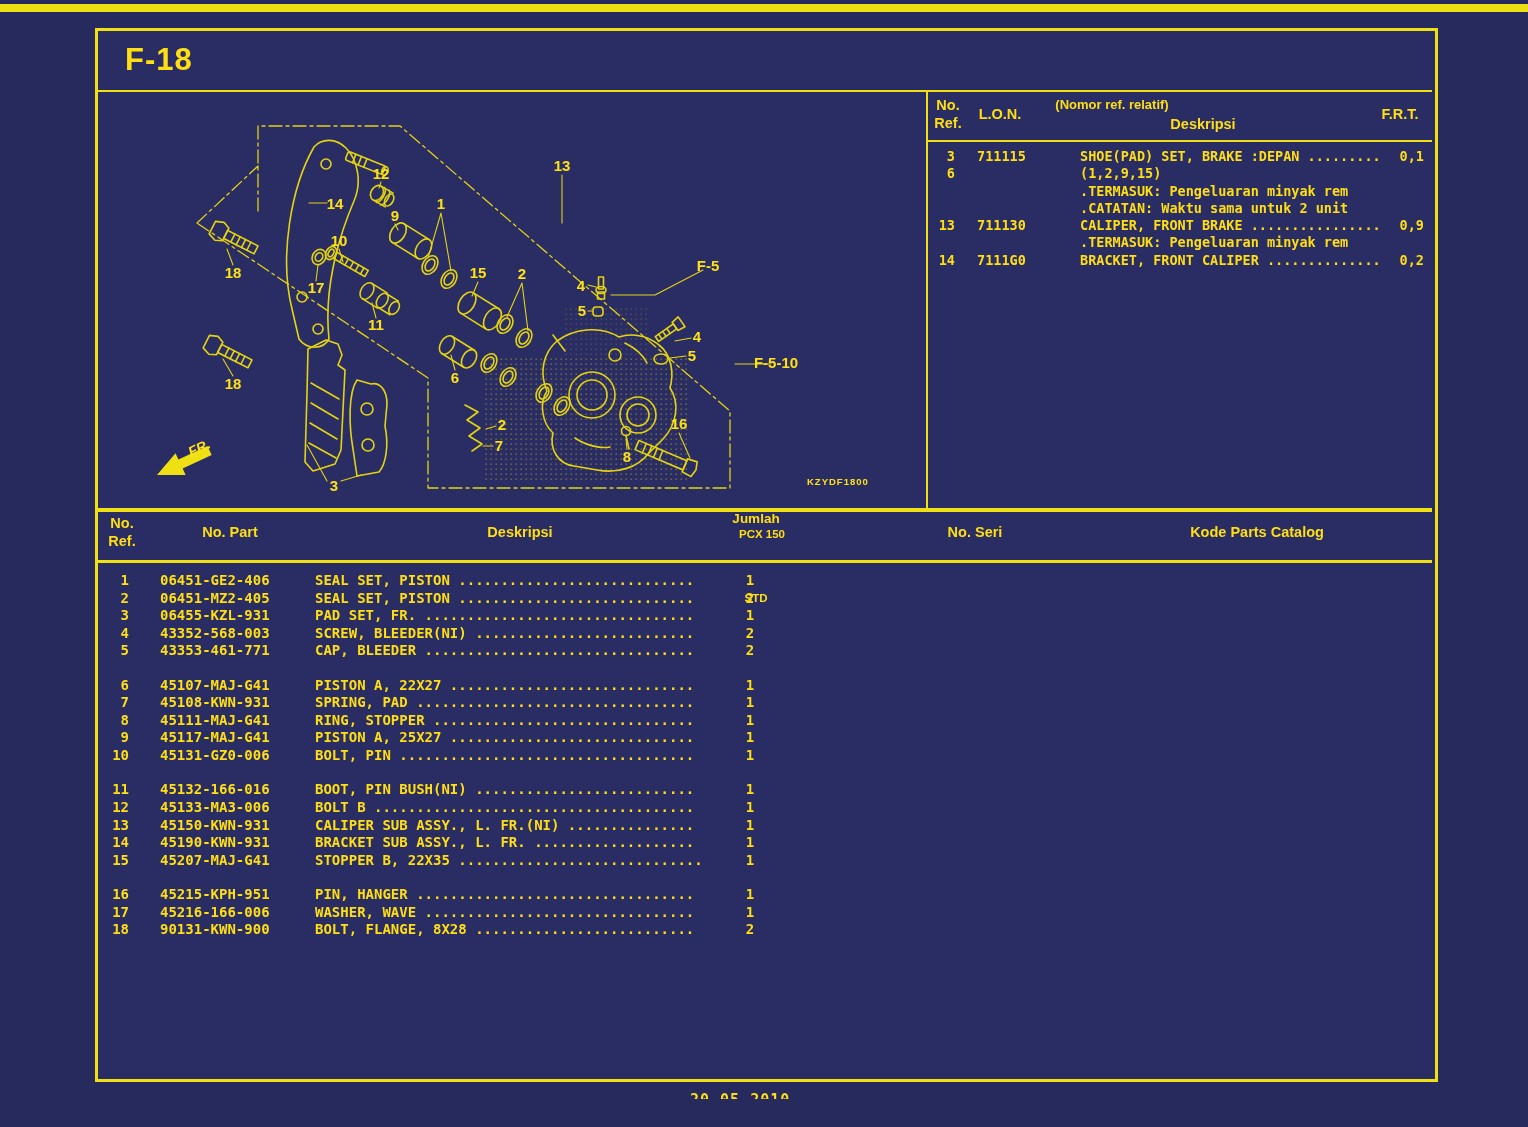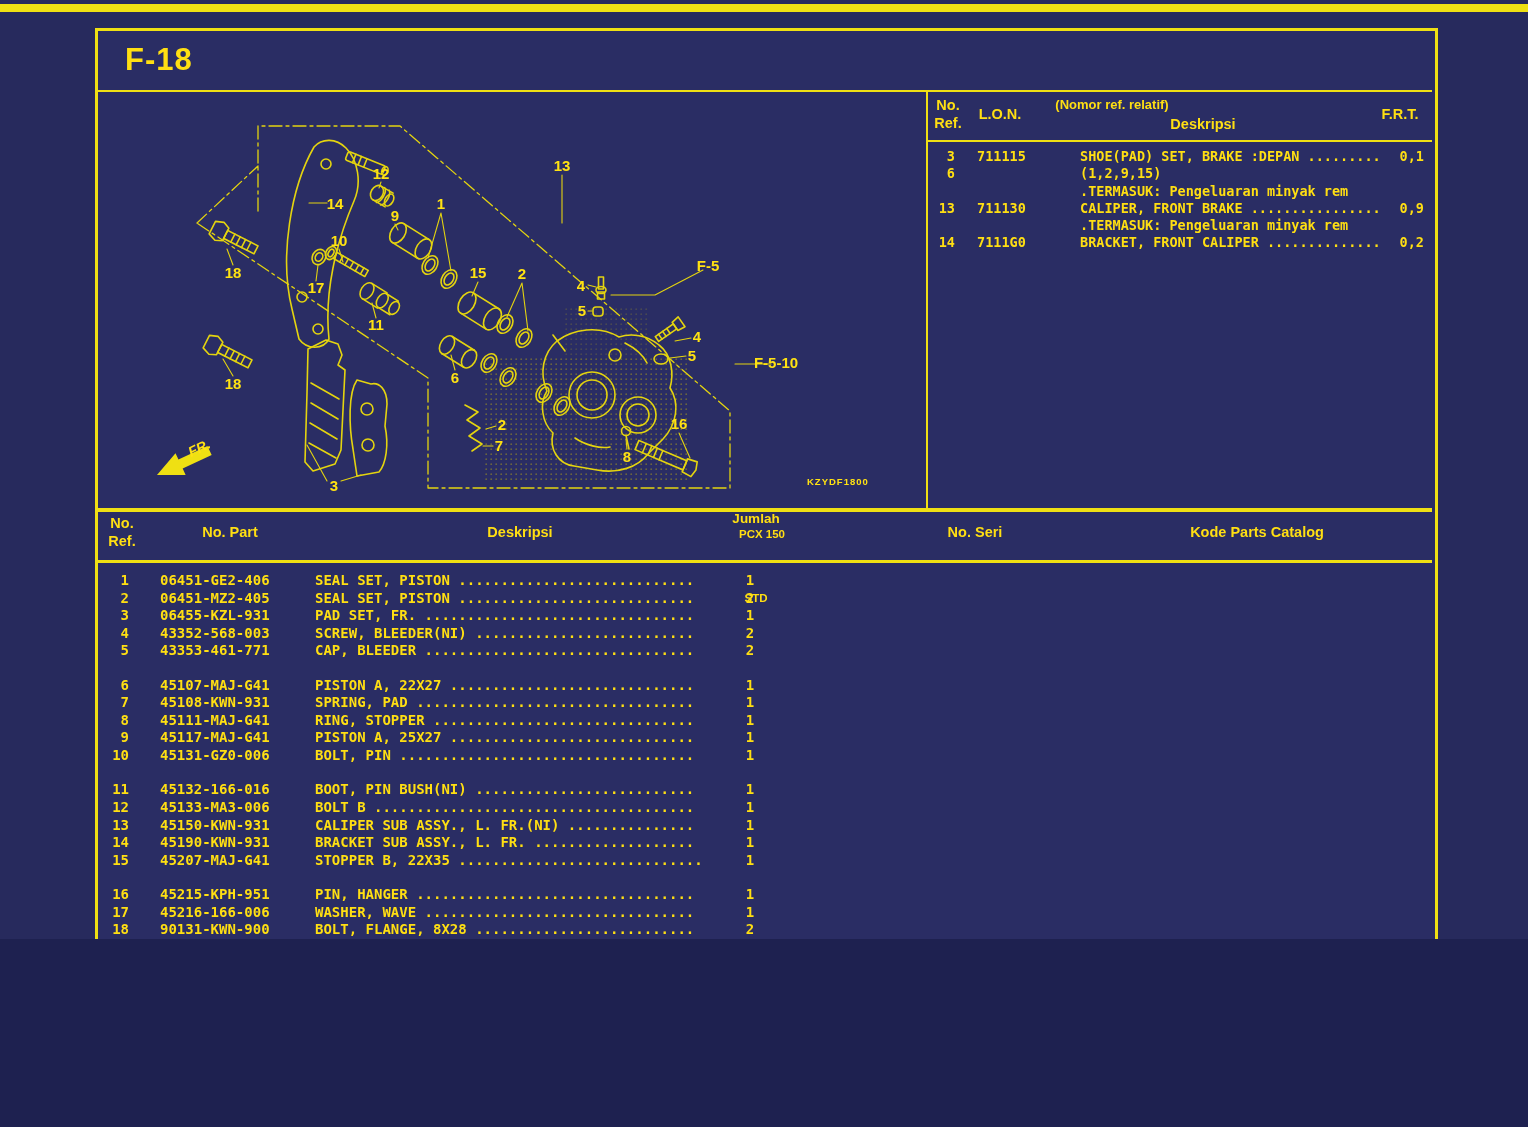--- a/index.html
+++ b/index.html
@@ -1,16 +1,16 @@
 <!DOCTYPE html>
 <html><head>
 <meta charset="utf-8">
 <style>
   html,body{margin:0;padding:0;background:#1e2150;}
-  #page{position:relative;width:1528px;height:939px;background:#272a5d;overflow:hidden;
+  #page{position:relative;width:1528px;height:1127px;background:#272a5d;overflow:hidden;
         font-family:"Liberation Sans",sans-serif;color:#ffdf12;}
   .topbar{position:absolute;left:0;top:4px;width:1528px;height:8px;background:#efe013;}
   .frame{position:absolute;left:95px;top:28px;width:1337px;height:1048px;
          border:3px solid #efe013;background:#2a2d64;}
   .hline,.vline{position:absolute;background:#efe013;}
   .pagecode{position:absolute;left:125px;top:42px;font-size:31px;font-weight:bold;letter-spacing:1px;}
   .title{position:absolute;left:810px;top:44px;transform:translateX(-50%);
          font-size:34px;font-weight:bold;letter-spacing:2px;white-space:nowrap;}
   .hdr{position:absolute;font-weight:bold;font-size:14.5px;transform:translateX(-50%);white-space:nowrap;}
   .hdr.small{font-size:11.5px;}
@@ -70,20 +70,26 @@
         <span class="r-desc">(1,2,9,15)</span>
         <span class="r-frt"></span>
       </div>
     <div class="refrow">
         <span class="r-no"></span>
         <span class="r-lon"></span>
         <span class="r-desc">.TERMASUK: Pengeluaran minyak rem</span>
         <span class="r-frt"></span>
       </div>
     <div class="refrow">
+        <span class="r-no"></span>
+        <span class="r-lon"></span>
+        <span class="r-desc">.CATATAN: Waktu sama untuk 2 unit</span>
+        <span class="r-frt"></span>
+      </div>
+    <div class="refrow">
         <span class="r-no">13</span>
         <span class="r-lon">711130</span>
         <span class="r-desc">CALIPER, FRONT BRAKE ................</span>
         <span class="r-frt">0,9</span>
       </div>
     <div class="refrow">
         <span class="r-no"></span>
         <span class="r-lon"></span>
         <span class="r-desc">.TERMASUK: Pengeluaran minyak rem</span>
         <span class="r-frt"></span>

